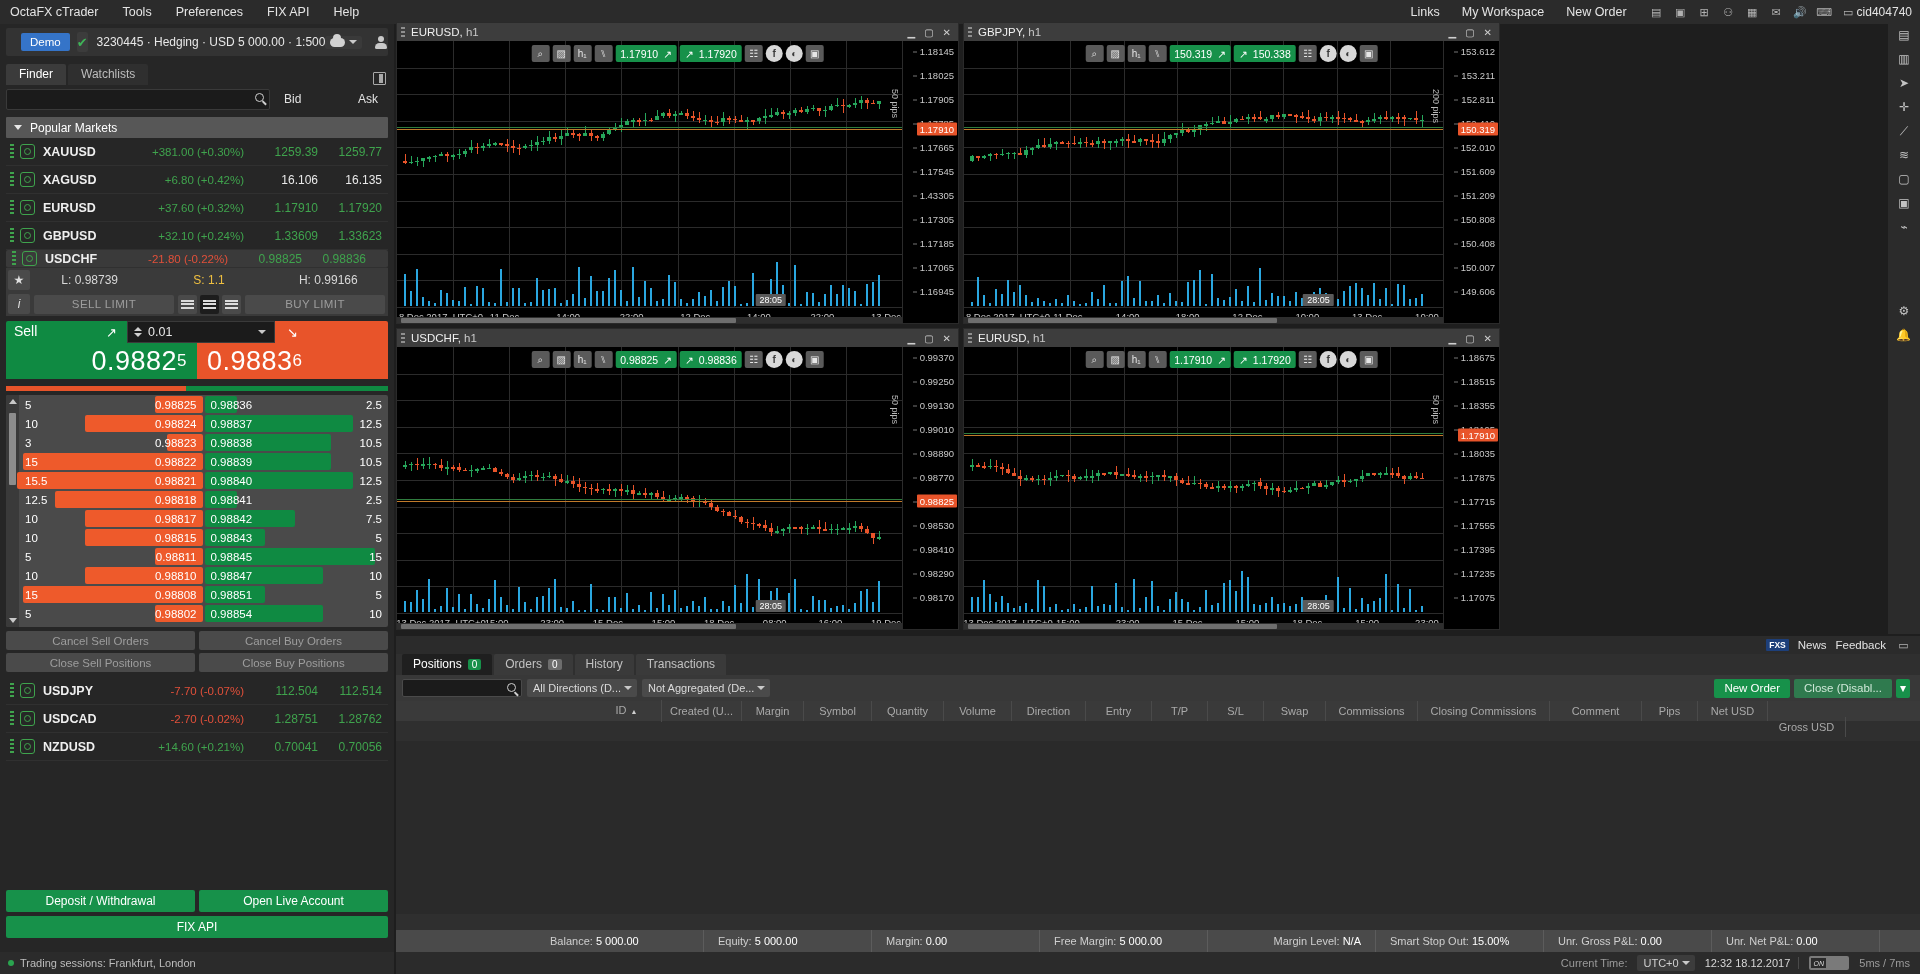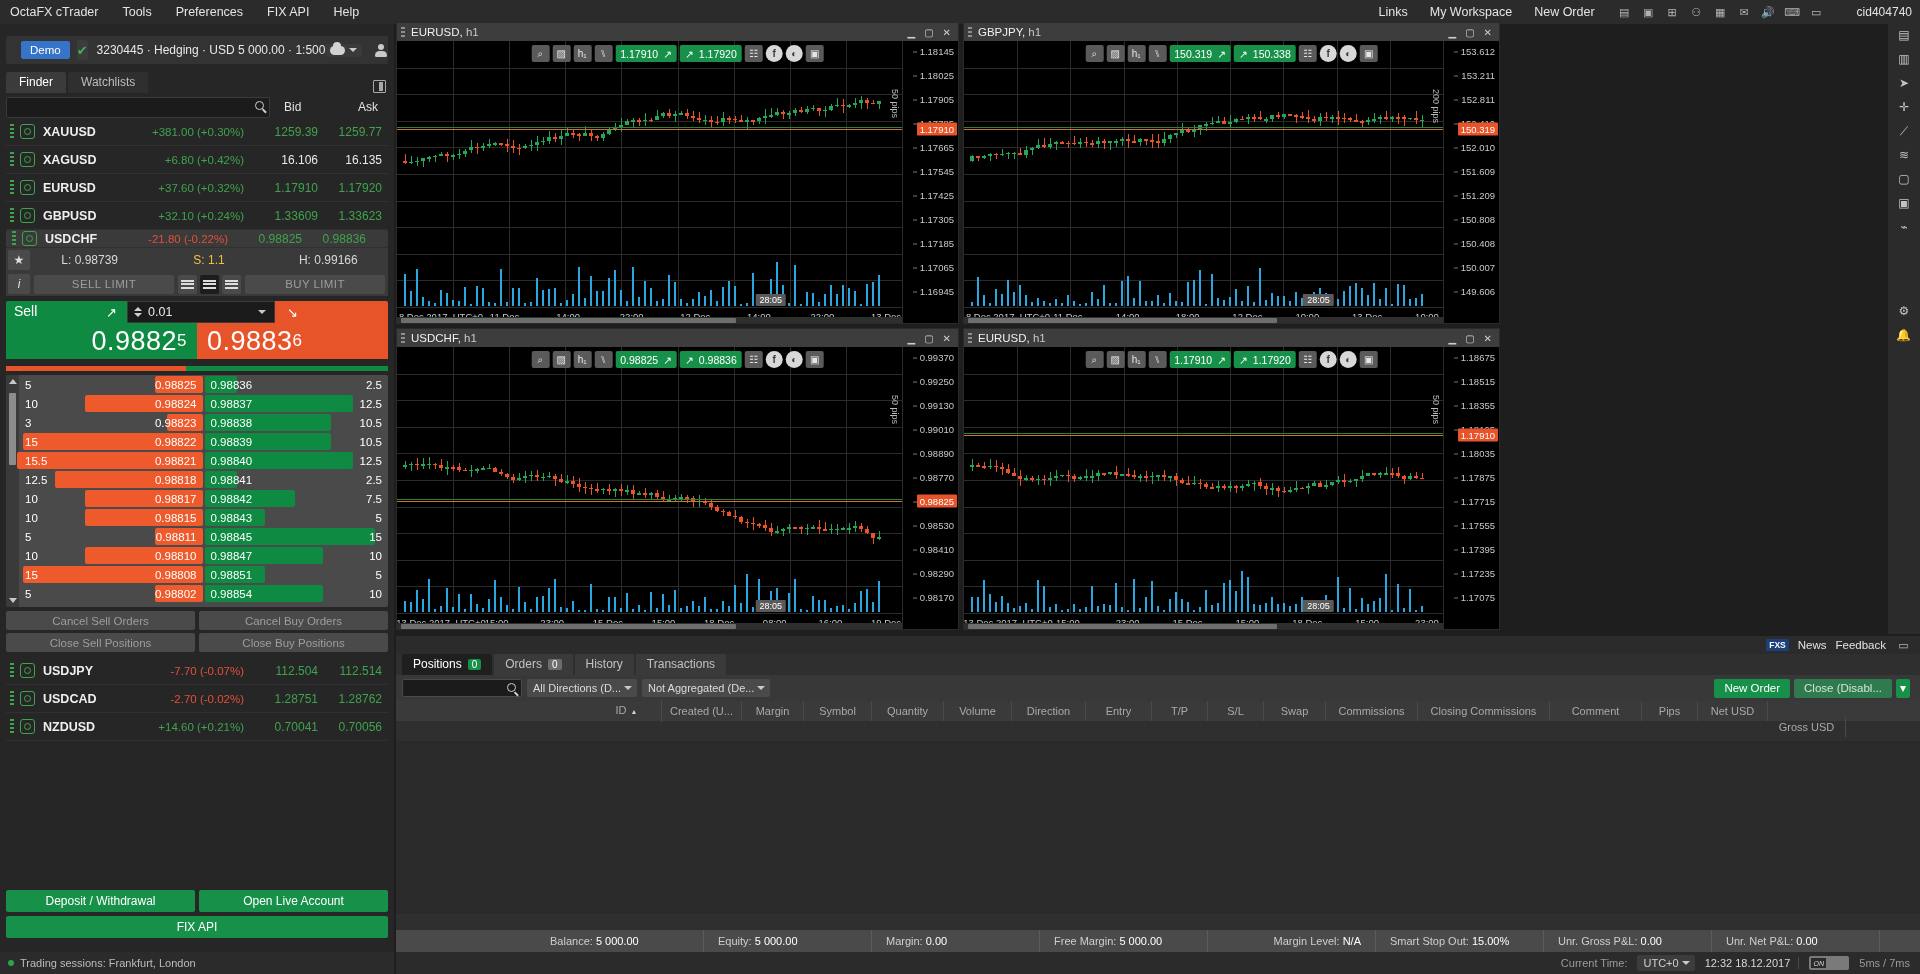--- a/index.html
+++ b/index.html
@@ -21,29 +21,29 @@
   .menu-item { padding: 0 12px; font-size: 12.5px; color: #e4e4e4; line-height: 24px; white-space: nowrap; }
   .menu-item.brand { font-weight: normal; padding-left: 10px; }
   .menubar-right { margin-left: auto; display: flex; align-items: center; height: 24px; padding-right: 8px; }
   .mb-link { padding: 0 11px; font-size: 12.5px; color: #e4e4e4; line-height: 24px; white-space: nowrap; }
   .mb-icons { display: flex; align-items: center; gap: 7px; margin-left: 10px; }
   .mb-ico {
     width: 17px; height: 15px; position: relative; opacity: .82;
     display: inline-flex; align-items: center; justify-content: center;
     font-size: 11px; color: #cfcfcf;
   }
-  .cid { margin-left: 32px; font-size: 12px; color: #e4e4e4; white-space: nowrap; }
+  .cid { margin-left: 0; font-size: 12px; color: #e4e4e4; white-space: nowrap; }
 
   
   .leftcol {
     position: absolute; left: 0; top: 24px; width: 394px; height: 950px;
     background: #262626;
   }
   .acct-bar {
-    margin: 12px 6px 0 6px; height: 28px; background: #333; border-radius: 2px;
+    margin: 4px 6px 0 6px; height: 28px; background: #333; border-radius: 2px;
     display: flex; align-items: center; padding: 0 6px;
   }
   .dot-green { width: 6px; height: 6px; border-radius: 50%; background: #2aa44f; margin: 0 7px 0 2px; }
   .demo-badge {
     background: #3574c8; color: #fff; font-size: 11.5px; border-radius: 2px;
     padding: 3px 9px; font-weight: normal;
   }
   .check-box {
     width: 22px; height: 20px; background: #3c3c3c; border-radius: 2px; margin-left: 7px;
     display: flex; align-items: center; justify-content: center; color: #3fb358; font-size: 13px;
@@ -396,20 +396,24 @@
       <div class="search-box">
         <input type="text" placeholder="" style="">
         <span class="mag"></span>
       </div>
       <div class="bidask">
         <span>Bid</span>
         <span>Ask</span>
       </div>
     </div>
 
+    <div class="section-head">
+      <span class="tri"></span>
+      <span>Popular Markets</span>
+    </div>
 
     <div id="symbol-list">
         <div class="sym-row">
           <span class="grip"></span>
           <span class="sym-ico">
             <i></i>
           </span>
           <span class="sym-name">XAUUSD</span>
           <span class="sym-chg up">+381.00 (+0.30%)</span>
           <span class="sym-bid up">1259.39</span>
@@ -1132,21 +1136,21 @@
             <span class="tb-btn">▣</span>
           </div>
           <div class="pips-lbl" style="top:48px">50 pips</div>
           <div class="yaxis">
             <div class="ytick" style="top:10px">1.18145</div>
             <div class="ytick" style="top:34px">1.18025</div>
             <div class="ytick" style="top:58px">1.17905</div>
             <div class="ytick" style="top:82px">1.17785</div>
             <div class="ytick" style="top:106px">1.17665</div>
             <div class="ytick" style="top:130px">1.17545</div>
-            <div class="ytick" style="top:154px">1.17425</div>
+            <div class="ytick" style="top:154px">1.43305</div>
             <div class="ytick" style="top:178px">1.17305</div>
             <div class="ytick" style="top:202px">1.17185</div>
             <div class="ytick" style="top:226px">1.17065</div>
             <div class="ytick" style="top:250px">1.16945</div>
             <div class="badge-px badge-orange" style="top:87.78px">1.17910</div>
           </div>
           <div class="xaxis">
             <div class="xtick" style="left:44px">8 Dec 2017, UTC+0</div>
             <div class="xtick" style="left:107.57142857142857px">11 Dec</div>
             <div class="xtick" style="left:171.14285714285714px">14:00</div>

